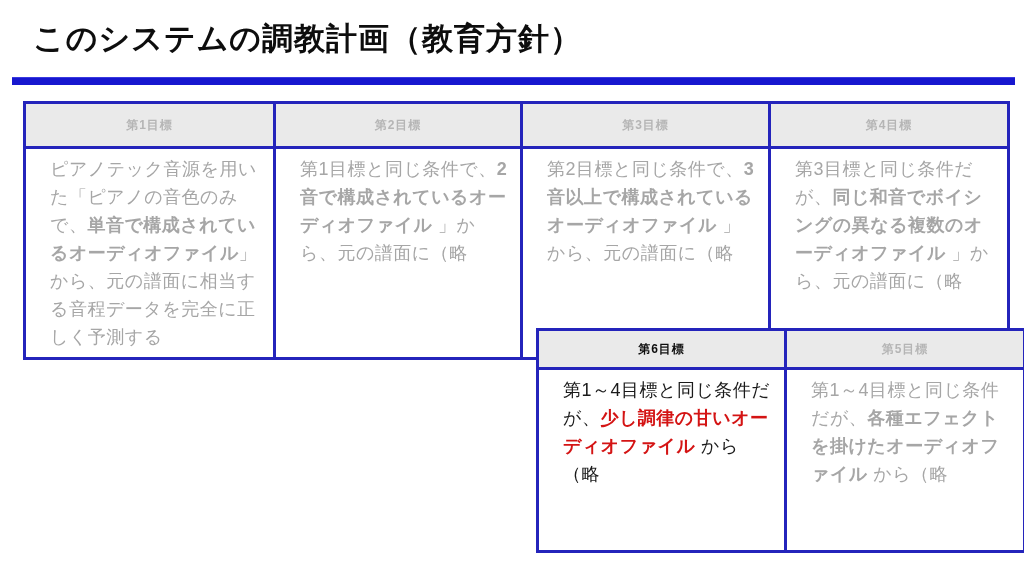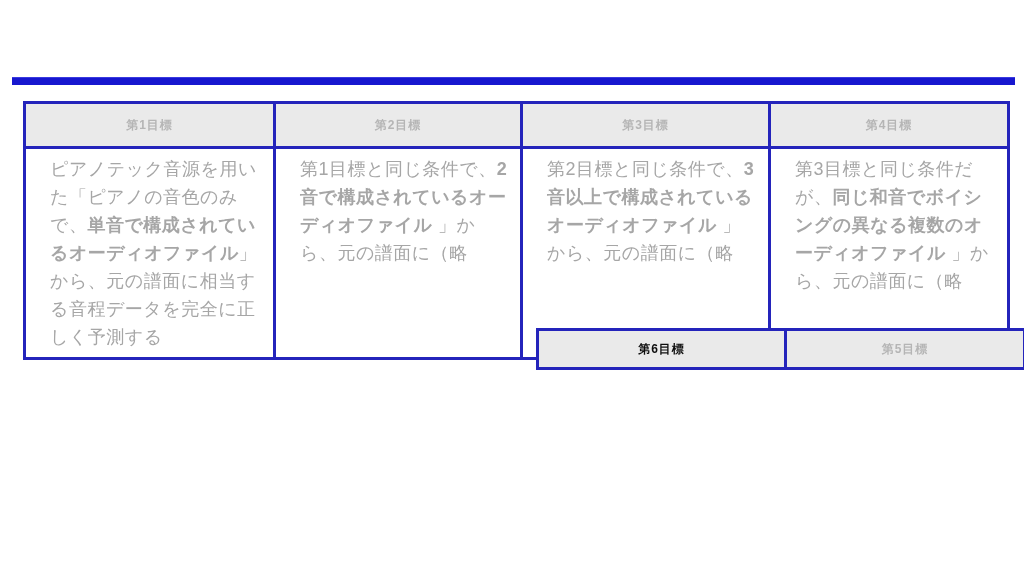--- a/index.html
+++ b/index.html
@@ -71,20 +71,21 @@
   td b { font-weight: bold; }
   th.black-header { color: #0d0d0d; }
   td.black-cell { color: #1a1a1a; }
   b.red { color: #d41414; }
 </style>
 </head>
 <body>
 
 <div class="slide">
 
+  <h1 class="title">このシステムの調教計画（教育方針）</h1>
   <div class="rule"></div>
 
   <table class="t1">
     <colgroup>
       <col style="width:250px">
         <col style="width:247px">
         <col style="width:248px">
         <col style="width:239px">
     </colgroup>
     <tbody>
@@ -106,16 +107,20 @@
   <table class="t2">
     <colgroup>
       <col style="width:248px">
         <col style="width:239px">
     </colgroup>
     <tbody>
         <tr class="hdr-row">
       <th class="black-header">第6目標</th>
       <th>第5目標</th>
     </tr>
+    <tr class="body-row">
+      <td class="black-cell"><span>第1～4目標と同じ条件だが、</span><b class="red">少し調律の甘いオーディオファイル</b><span> から（略</span></td>
+      <td><span>第1～4目標と同じ条件だが、</span><b>各種エフェクトを掛けたオーディオファイル</b><span> から（略</span></td>
+    </tr>
   </tbody>
     </table>
 
 </div>
 
 </body></html>

